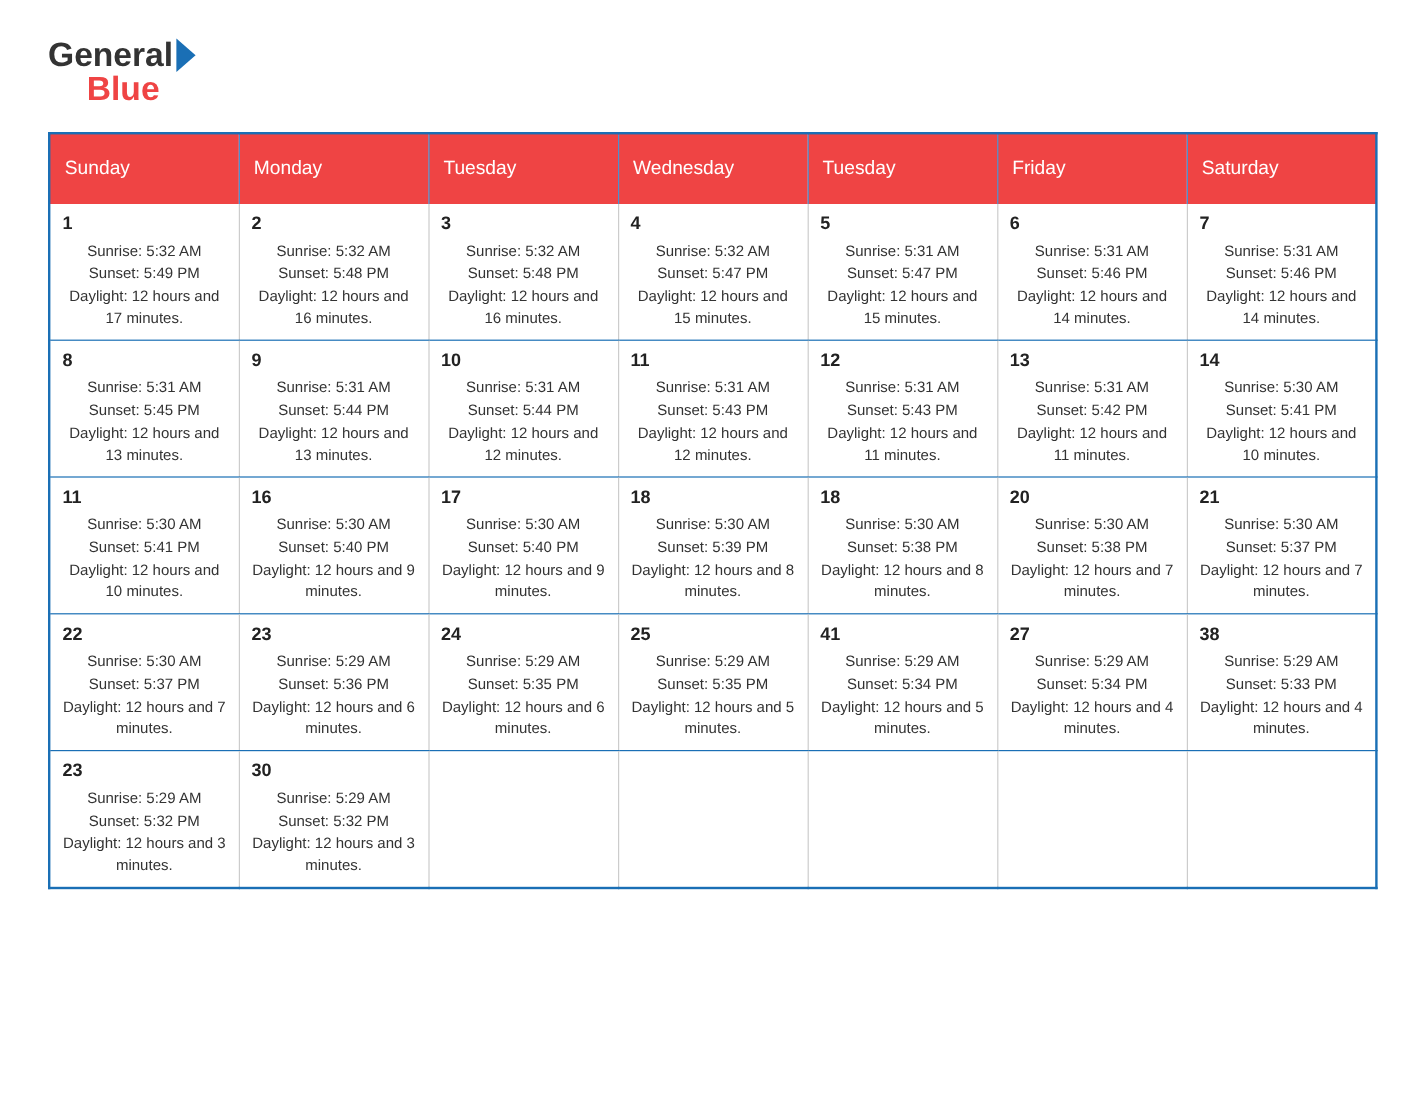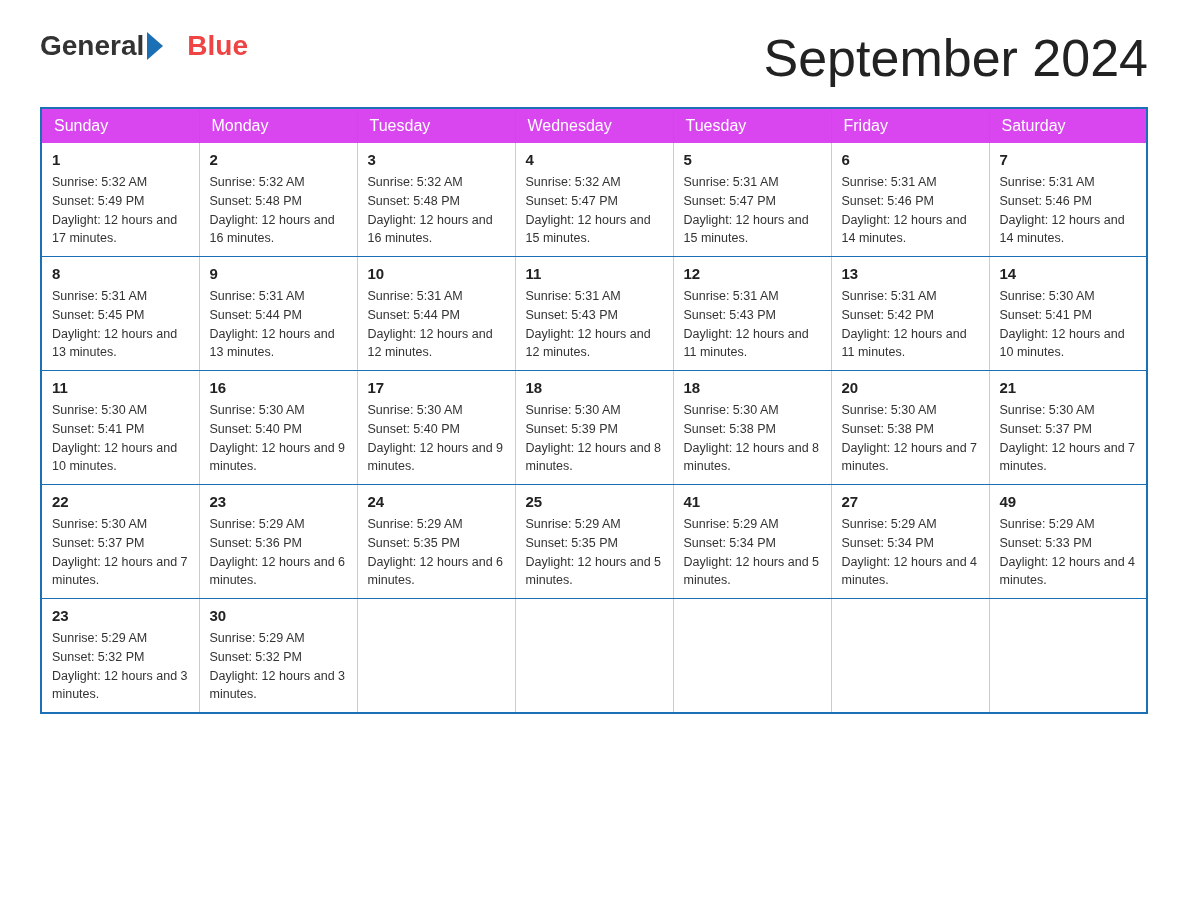--- a/index.html
+++ b/index.html
@@ -33,25 +33,25 @@
       margin-top: 4px;
     }
 
     .calendar-table {
       width: 100%;
       border-collapse: collapse;
       border: 2px solid #1a6fb5;
     }
 
     .calendar-table th {
-      background-color: #d946ef;
+      background-color: #ef4444;
       color: #fff;
       font-size: 16px;
       font-weight: normal;
-      padding: 8px 12px;
+      padding: 20px 12px;
       text-align: left;
       border-right: 1px solid #4a90d0;
     }
     .calendar-table th:last-child {
       border-right: none;
     }
 
     .calendar-table td {
       vertical-align: top;
       padding: 8px 10px;
@@ -74,31 +74,31 @@
       font-weight: bold;
       color: #222;
       margin-bottom: 5px;
       display: block;
     }
 
     .day-info {
       font-size: 12.5px;
       color: #333;
       line-height: 1.5;
+      text-align: center;
     }
 
     .empty-cell {
       background: #fff;
     }
 
     .logo-wrapper {
       display: flex;
-      flex-direction: row;
-      align-items: flex-end;
-      gap: 22px;
+      flex-direction: column;
+      align-items: center;
     }
     .logo-line1 {
       display: flex;
       align-items: center;
     }
     .logo-text-general {
       font-size: 28px;
       font-weight: bold;
       color: #333;
     }
@@ -125,21 +125,20 @@
 
 <div class="header-section">
   <div class="logo-wrapper">
     <div class="logo-line1">
       <span class="logo-text-general">General</span>
       <span class="logo-triangle"></span>
     </div>
     <div class="logo-line2">Blue</div>
   </div>
   <div class="title-section">
-    <div class="month-title">September 2024</div>
   </div>
 </div>
 
 <table class="calendar-table">
   <thead>
     <tr>
       <th>Sunday</th>
       <th>Monday</th>
       <th>Tuesday</th>
       <th>Wednesday</th>
@@ -366,21 +365,21 @@
       </td>
         <td>
         <span class="day-number">27</span>
         <div class="day-info">
           Sunrise: 5:29 AM<br>
           Sunset: 5:34 PM<br>
           Daylight: 12 hours and 4 minutes.
         </div>
       </td>
         <td>
-        <span class="day-number">49</span>
+        <span class="day-number">38</span>
         <div class="day-info">
           Sunrise: 5:29 AM<br>
           Sunset: 5:33 PM<br>
           Daylight: 12 hours and 4 minutes.
         </div>
       </td>
       </tr>
       <tr>
         <td>
         <span class="day-number">23</span>

